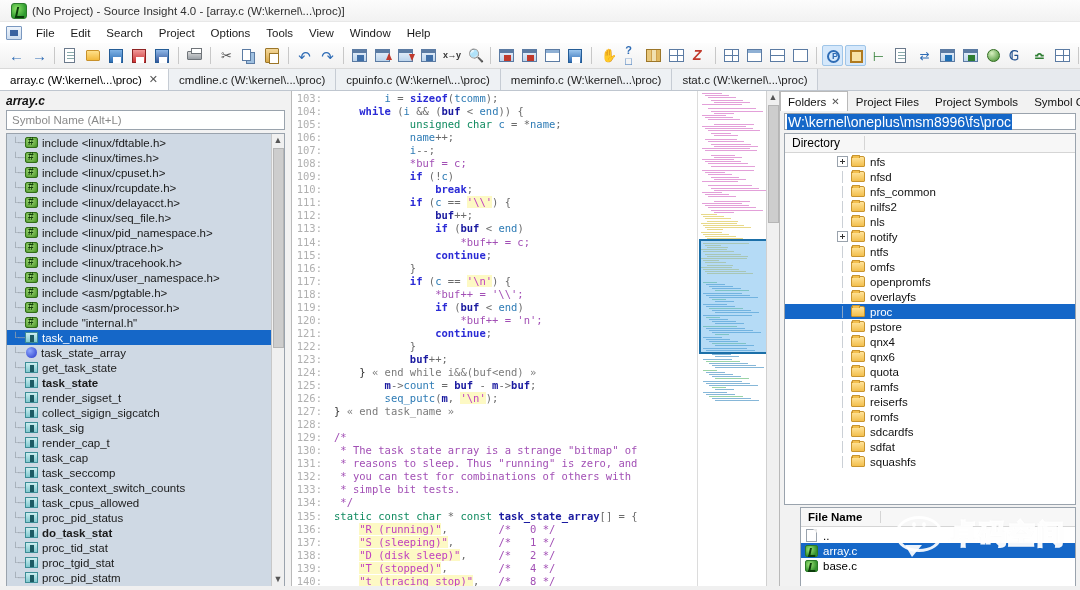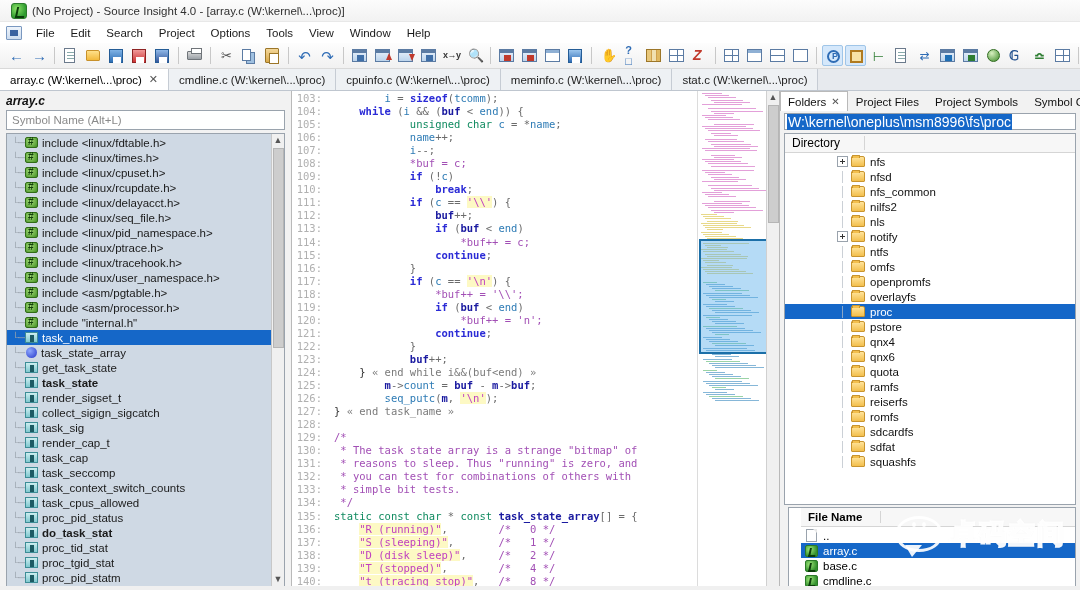--- a/index.html
+++ b/index.html
@@ -345,25 +345,24 @@
     width: 14px; height: 11px; flex: none; margin-right: 5px;
     background: linear-gradient(#ffe49b,#f3bf4d);
     border: 1px solid #c9952f; border-radius: 1px 2px 1px 1px;
     position: relative;
   }
   .folder-ic::before {
     content:""; position:absolute; left:0; top:-2px; width:6px; height:2px;
     background:#f3bf4d; border:1px solid #c9952f; border-bottom:none; border-radius:1px 1px 0 0;
   }
   .filelist {
-    margin: 2px 4px 3px 8px; height: 80px; flex: none;
+    margin: 2px 4px 3px 20px; height: 80px; flex: none;
     border: 1px solid #9aa3ad; background: #fff;
     display: flex; flex-direction: column; overflow: hidden;
     position: relative;
-    padding-left: 12px;
   }
   .fl-head {
     height: 19px; flex: none; display: flex;
     background: #f7f7f7; border-bottom: 1px solid #d5d5d5;
     font-size: 11.5px; align-items: center;
   }
   .fl-head .c1 { width: 80px; padding-left: 7px; border-right: 1px solid #d5d5d5; font-weight: bold;}
   .fl-head .c2 { flex: 1; }
   .fl-rows { flex: 1; padding-top: 1px; }
   .fl-row { height: 15px; display: flex; align-items: center; font-size: 11.5px; padding-left: 4px; white-space: nowrap;}
@@ -1112,24 +1111,20 @@
               <span>..</span>
             </div>
             <div class="fl-row sel">
               <span class="cfile-ic"></span>
               <span>array.c</span>
             </div>
             <div class="fl-row">
               <span class="cfile-ic"></span>
               <span>base.c</span>
             </div>
-            <div class="fl-row">
-              <span class="cfile-ic"></span>
-              <span>cmdline.c</span>
-            </div>
           </div>
       </div>
     </div>
   </div>
 
   <div class="watermark">
     <div class="wm-bubble">
       <span class="wm-eye l"></span>
         <span class="wm-eye r"></span>
       <span class="wm-dot l"></span>

